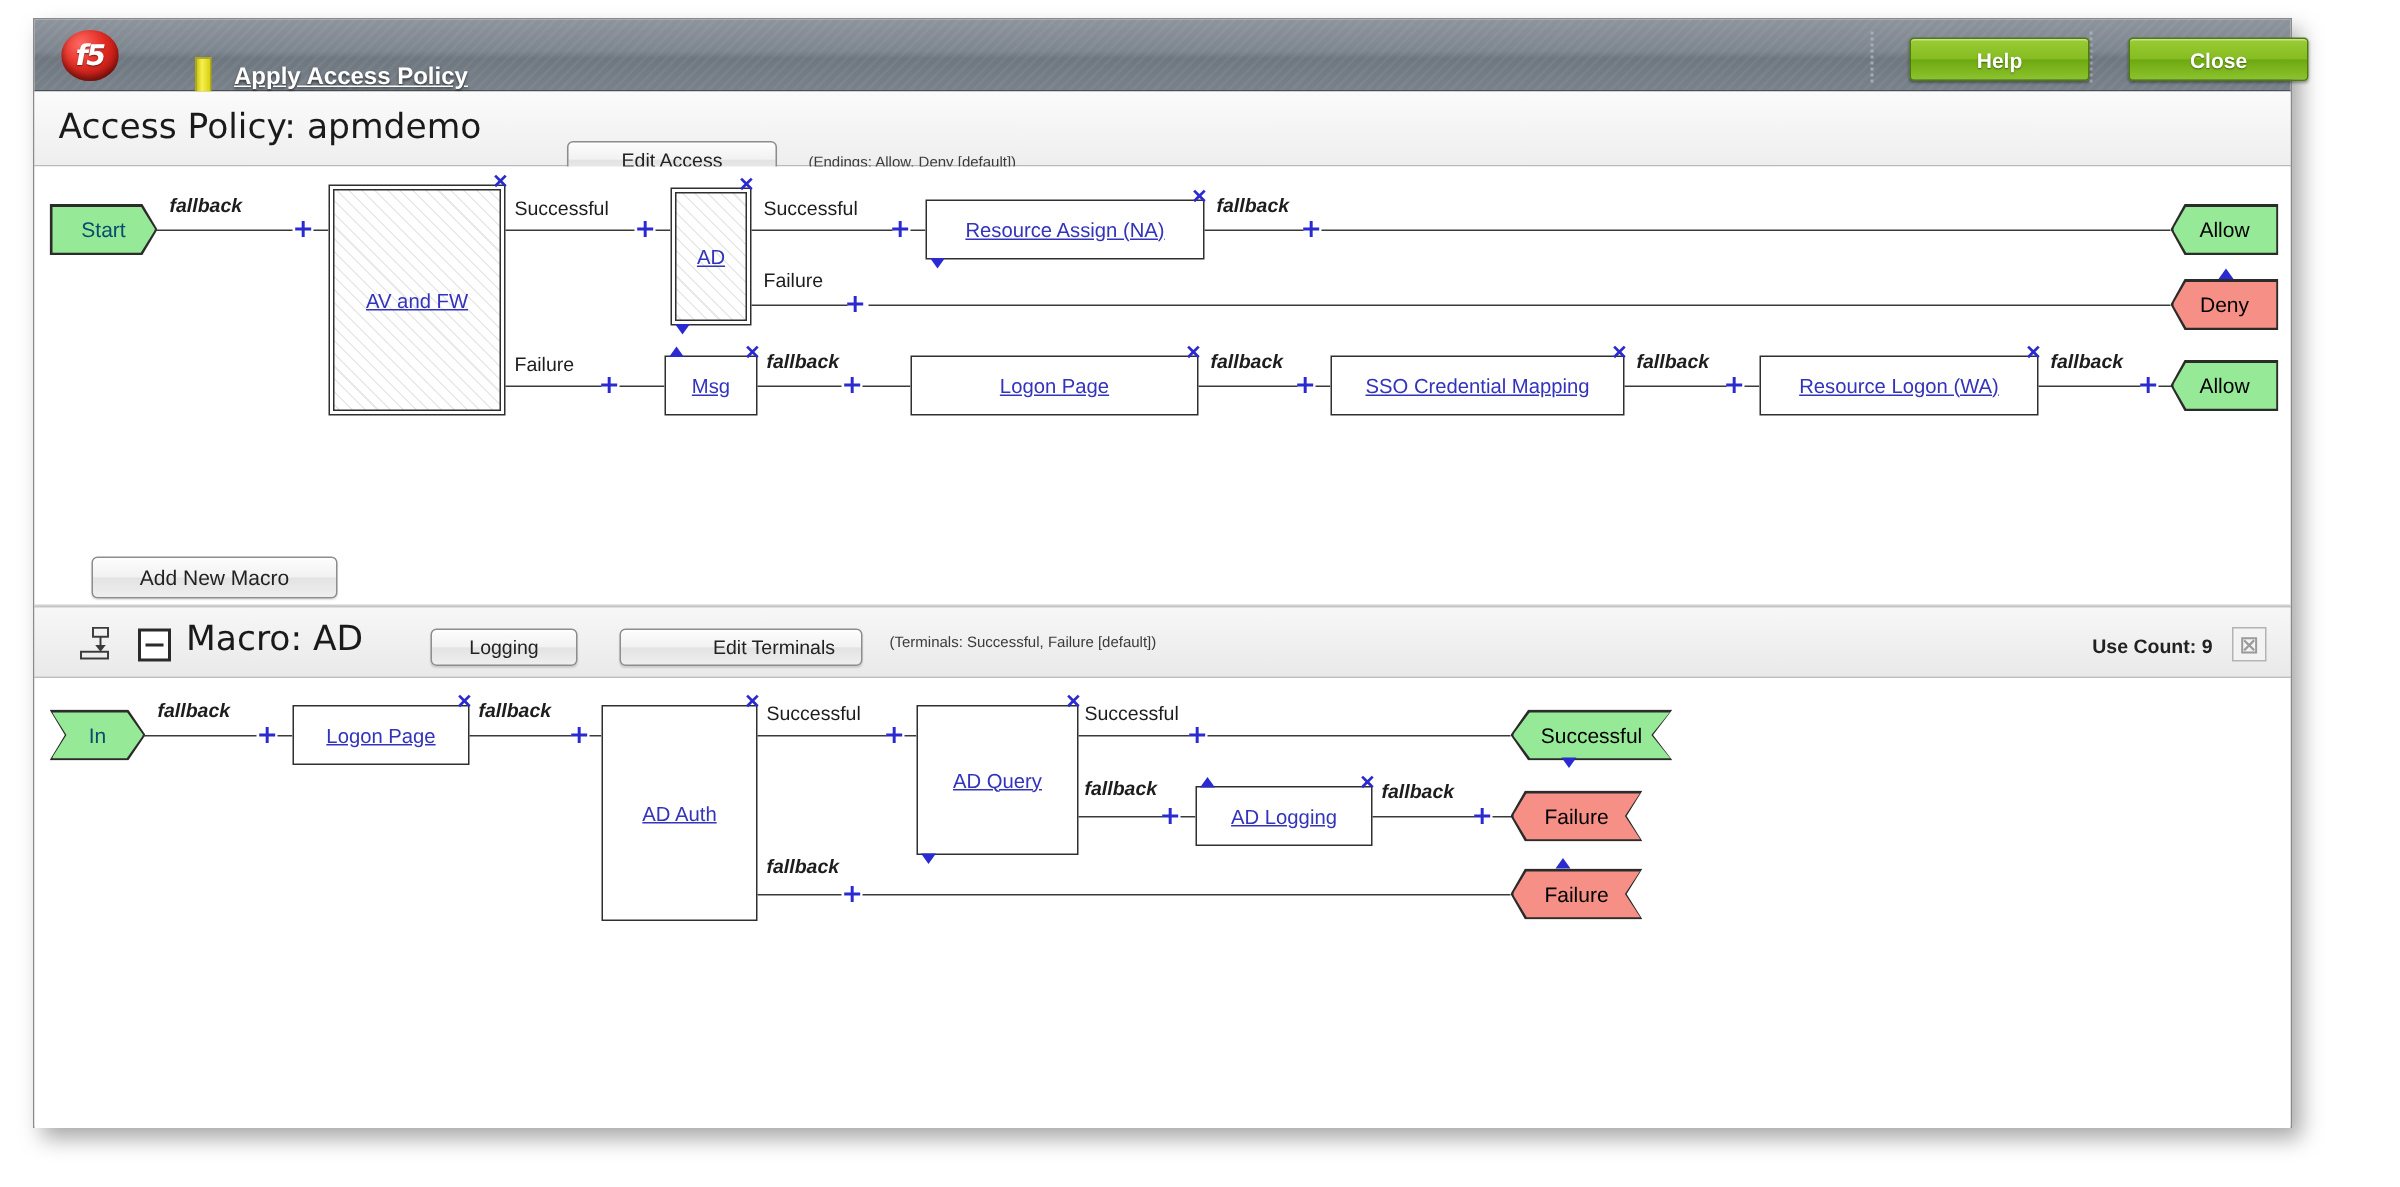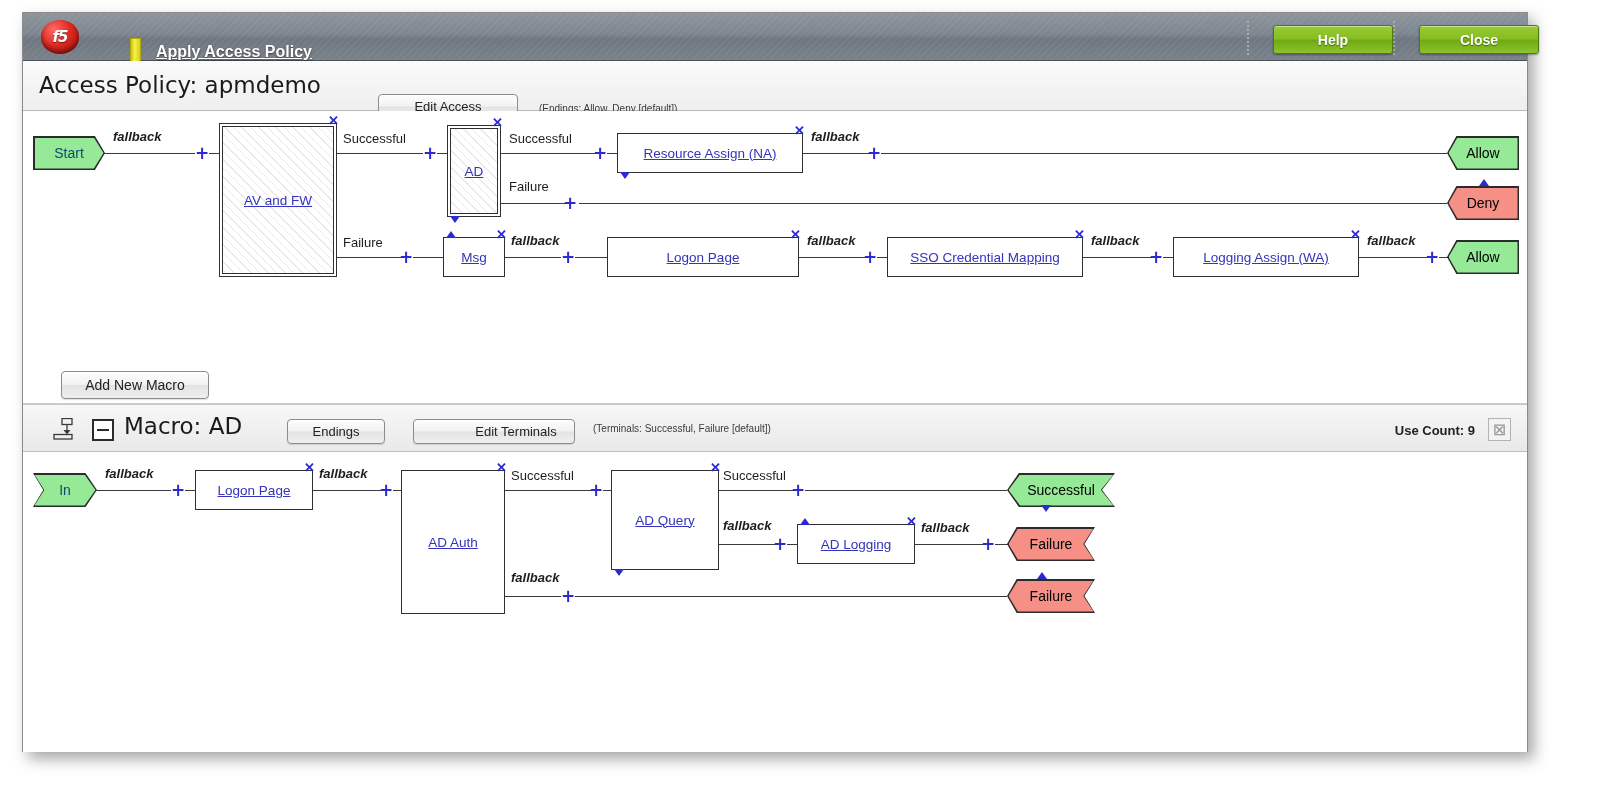--- a/index.html
+++ b/index.html
@@ -27,21 +27,21 @@
     position:absolute;left:18px;top:7px;width:42px;height:34px;
   }
   .f5-ball{
     width:38px;height:34px;border-radius:50%/48%;
     background:radial-gradient(circle at 34% 28%, #ff6a63 0%, #e02b22 45%, #9c0d08 100%);
     box-shadow:inset 0 -3px 5px rgba(0,0,0,.45);
     display:flex;align-items:center;justify-content:center;
   }
   .f5-ball span{
     color:#fff;font-family:"DejaVu Sans",sans-serif;font-weight:bold;
-    font-size:15px;font-style:italic;letter-spacing:-1px;line-height:1;
+    font-size:19px;font-style:italic;letter-spacing:-1px;line-height:1;
     text-shadow:0 1px 1px rgba(0,0,0,.5);
   }
   #yellow-mark{
     position:absolute;left:107px;top:25px;width:9px;height:22px;
     background:linear-gradient(to right,#c9c20d,#f7f14e 40%,#d8d013);
     border:1px solid #b0a910;
   }
   #title-link{
     position:absolute;left:133px;top:30px;
     color:#ffffff;font-size:16px;font-weight:bold;
@@ -84,21 +84,21 @@
   }
   #btn-edit-endings{left:355px;top:81px;width:140px;}
   .muted-note{font-size:10px;color:#3a3a3a;}
   #endings-note{position:absolute;left:516px;top:90px;}
 
   
   .canvas{position:relative;background:#ffffff;overflow:hidden;}
   #policy-canvas{height:292px;border-bottom:1px solid #cfcfcf;}
   #macro-canvas{height:300px;}
 
-  #btn-add-macro{left:38px;top:358px;width:148px;height:28px;font-size:14px;}
+  #btn-add-macro{left:38px;top:358px;width:164px;height:28px;font-size:14px;}
 
   
   #macro-header{
     position:relative;height:48px;box-sizing:border-box;
     background:linear-gradient(to bottom,#f7f7f7,#e9e9e9);
     border-top:1px solid #c6c6c6;border-bottom:1px solid #bdbdbd;
   }
   #macro-flow-icon{position:absolute;left:30px;top:13px;width:24px;height:22px;}
   #macro-collapse{
     position:absolute;left:69px;top:14px;width:22px;height:22px;box-sizing:border-box;
@@ -281,21 +281,21 @@
       <span class="lbl">SSO Credential Mapping</span>
       <span class="xmark">✕</span>
     </div>
 
     <div class="wire" style="left:1060px;top:146px;width:68px;"></div>
     <div class="edge-lbl it" style="left:1068px;top:122px;">fallback</div>
     <div class="plus" style="left:1126px;top:138px;">+</div>
     <div class="wire" style="left:1140px;top:146px;width:10px;"></div>
 
     <div class="node" style="left:1150px;top:126px;width:186px;height:40px;">
-      <span class="lbl">Logging Assign (WA)</span>
+      <span class="lbl">Resource Logon (WA)</span>
       <span class="xmark">✕</span>
     </div>
 
     <div class="wire" style="left:1336px;top:146px;width:68px;"></div>
     <div class="edge-lbl it" style="left:1344px;top:122px;">fallback</div>
     <div class="plus" style="left:1402px;top:138px;">+</div>
     <div class="wire" style="left:1416px;top:146px;width:14px;"></div>
 
     <div class="shape-wrap" style="left:1424px;top:25px;width:72px;height:34px;">
       <div class="outline shape-ending"></div>
@@ -327,21 +327,21 @@
 
   <div id="macro-header">
     <svg id="macro-flow-icon" viewBox="0 0 24 22">
       <rect x="9" y="0.5" width="10" height="6" fill="none" stroke="#3a3a3a" stroke-width="1.3"></rect>
       <line x1="14" y1="6.5" x2="14" y2="13" stroke="#3a3a3a" stroke-width="1.3"></line>
       <polygon points="10.5,12 17.5,12 14,16.5" fill="#3a3a3a"></polygon>
       <rect x="1" y="16.5" width="18" height="4.5" fill="none" stroke="#3a3a3a" stroke-width="1.3"></rect>
     </svg>
     <div id="macro-collapse"></div>
     <div id="macro-title">Macro: AD</div>
-    <div class="greybtn" id="btn-rename">Endings</div>
+    <div class="greybtn" id="btn-rename">Logging</div>
     <div class="greybtn" id="btn-edit-terminals">Edit Terminals</div>
     <div class="muted-note" id="terminals-note">(Terminals: Successful, Failure [default])</div>
     <div id="use-count">Use Count: 9</div>
     <div id="macro-close">☒</div>
   </div>
 
   <div class="canvas" id="macro-canvas">
 
     <div class="shape-wrap" style="left:10px;top:21px;width:64px;height:34px;">
       <div class="outline shape-in"></div>

